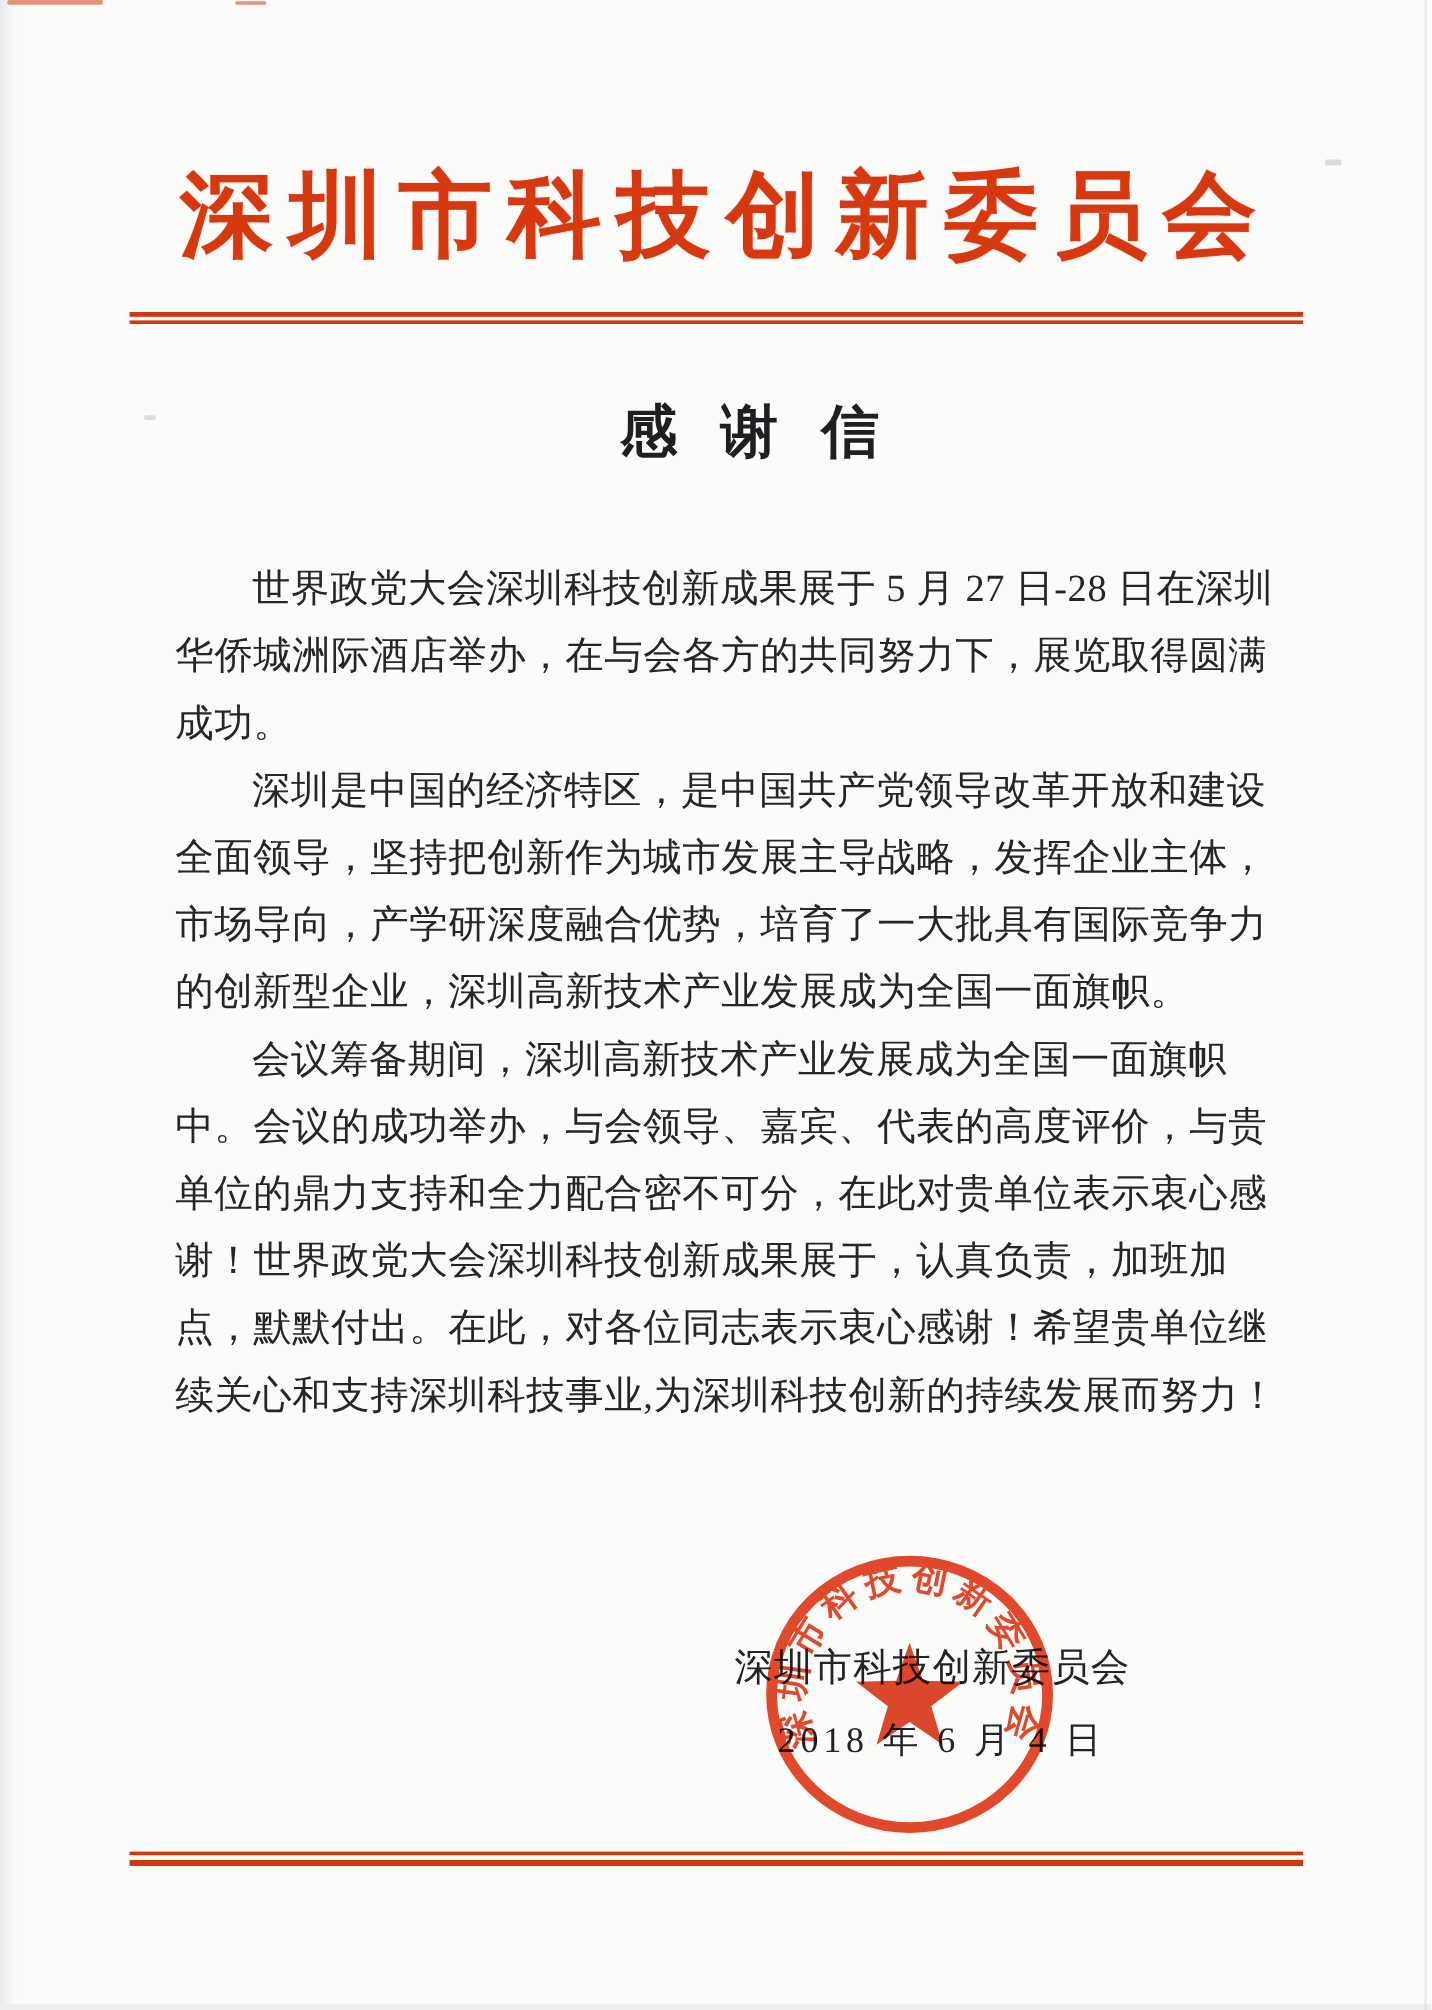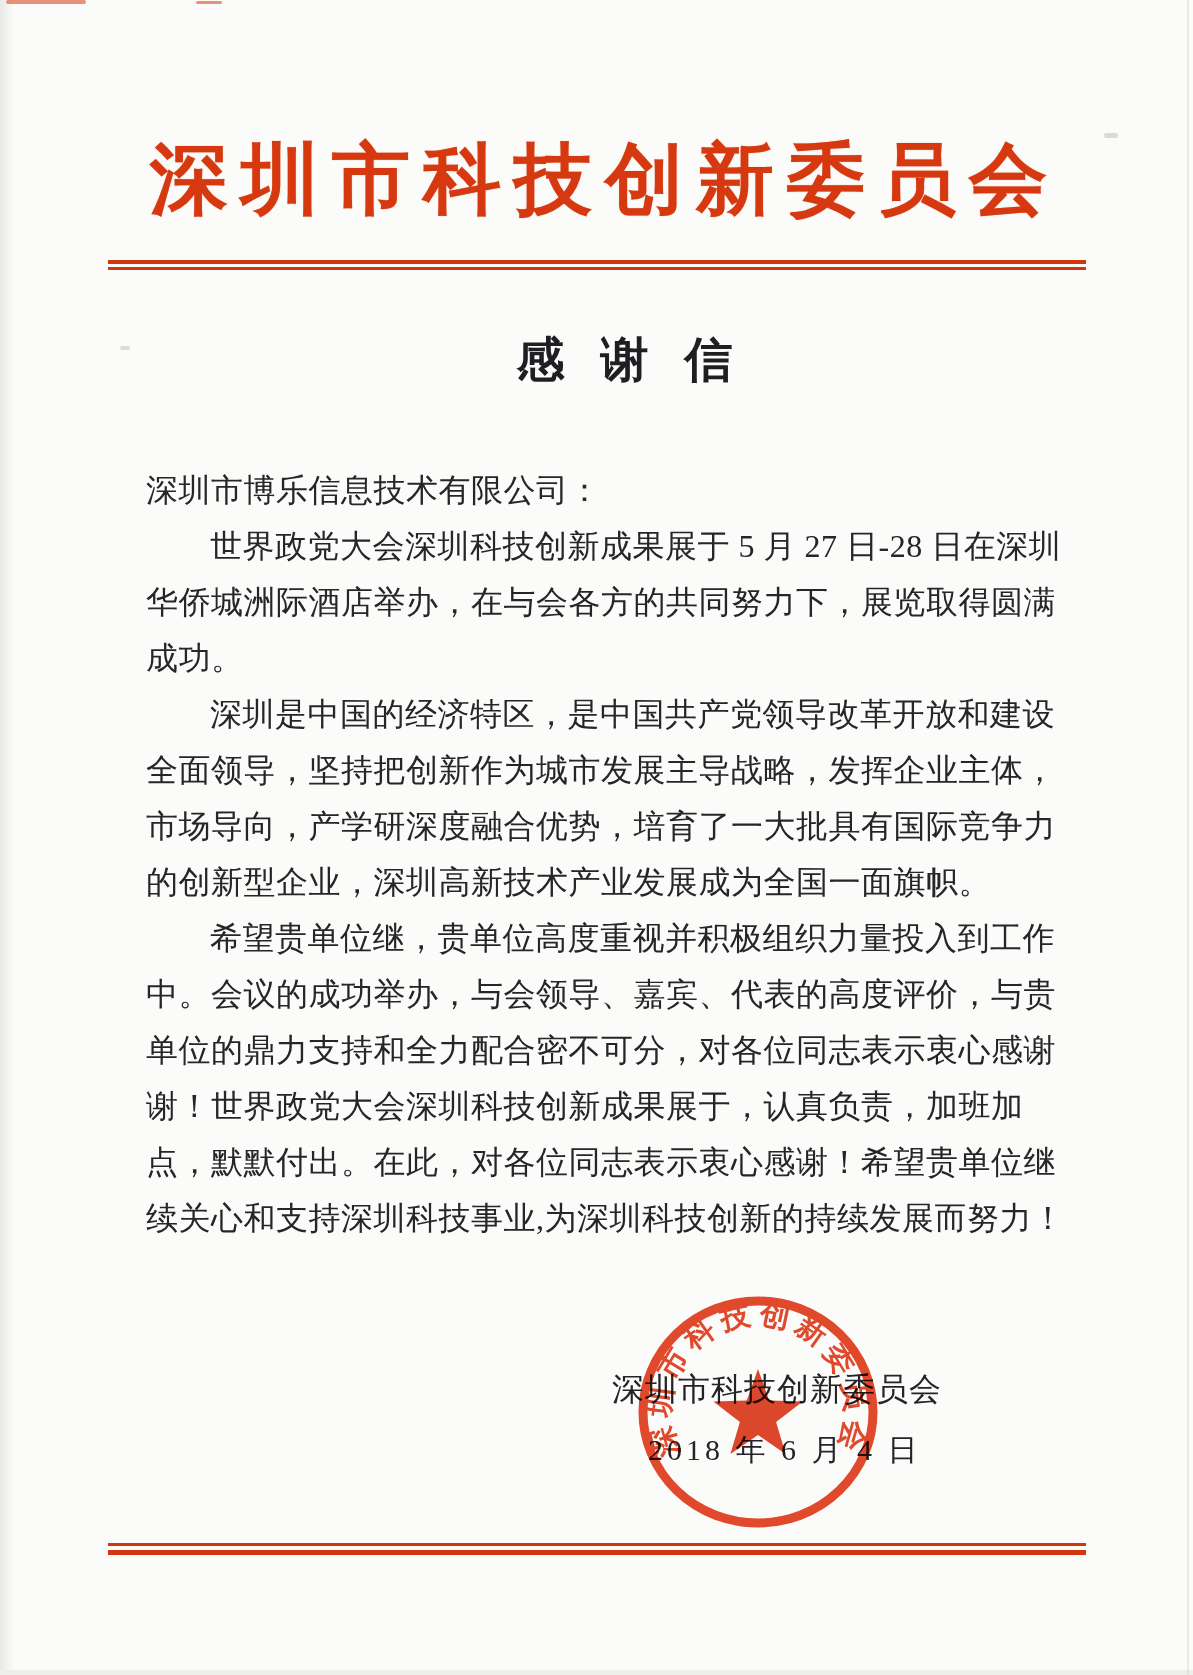--- a/index.html
+++ b/index.html
@@ -71,31 +71,30 @@
 <div class="letterhead">深圳市科技创新委员会</div>
 <div class="rule rule-top">
   <div class="r1"></div>
     <div class="gap"></div>
     <div class="r2"></div>
 </div>
 
 <div class="letter-title">感 谢 信</div>
 
 <div class="body-block">
-  <div class="line">深圳市博乐信息技术有限公司：</div>
   <div class="line indent">世界政党大会深圳科技创新成果展于 5 月 27 日-28 日在深圳</div>
   <div class="line">华侨城洲际酒店举办，在与会各方的共同努力下，展览取得圆满</div>
   <div class="line">成功。</div>
   <div class="line indent">深圳是中国的经济特区，是中国共产党领导改革开放和建设</div>
   <div class="line">全面领导，坚持把创新作为城市发展主导战略，发挥企业主体，</div>
   <div class="line">市场导向，产学研深度融合优势，培育了一大批具有国际竞争力</div>
   <div class="line">的创新型企业，深圳高新技术产业发展成为全国一面旗帜。</div>
-  <div class="line indent">希望贵单位继，贵单位高度重视并积极组织力量投入到工作</div>
+  <div class="line indent">会议筹备期间，深圳高新技术产业发展成为全国一面旗帜</div>
   <div class="line">中。会议的成功举办，与会领导、嘉宾、代表的高度评价，与贵</div>
-  <div class="line">单位的鼎力支持和全力配合密不可分，对各位同志表示衷心感谢</div>
+  <div class="line">单位的鼎力支持和全力配合密不可分，在此对贵单位表示衷心感</div>
   <div class="line">谢！世界政党大会深圳科技创新成果展于，认真负责，加班加</div>
   <div class="line">点，默默付出。在此，对各位同志表示衷心感谢！希望贵单位继</div>
   <div class="line">续关心和支持深圳科技事业,为深圳科技创新的持续发展而努力！</div>
 </div>
 
 <div class="sig-org">深圳市科技创新委员会</div>
 <div class="sig-date">2018 年 6 月 4 日</div>
 
 <svg class="seal" viewBox="0 0 252 240">
   <defs>

